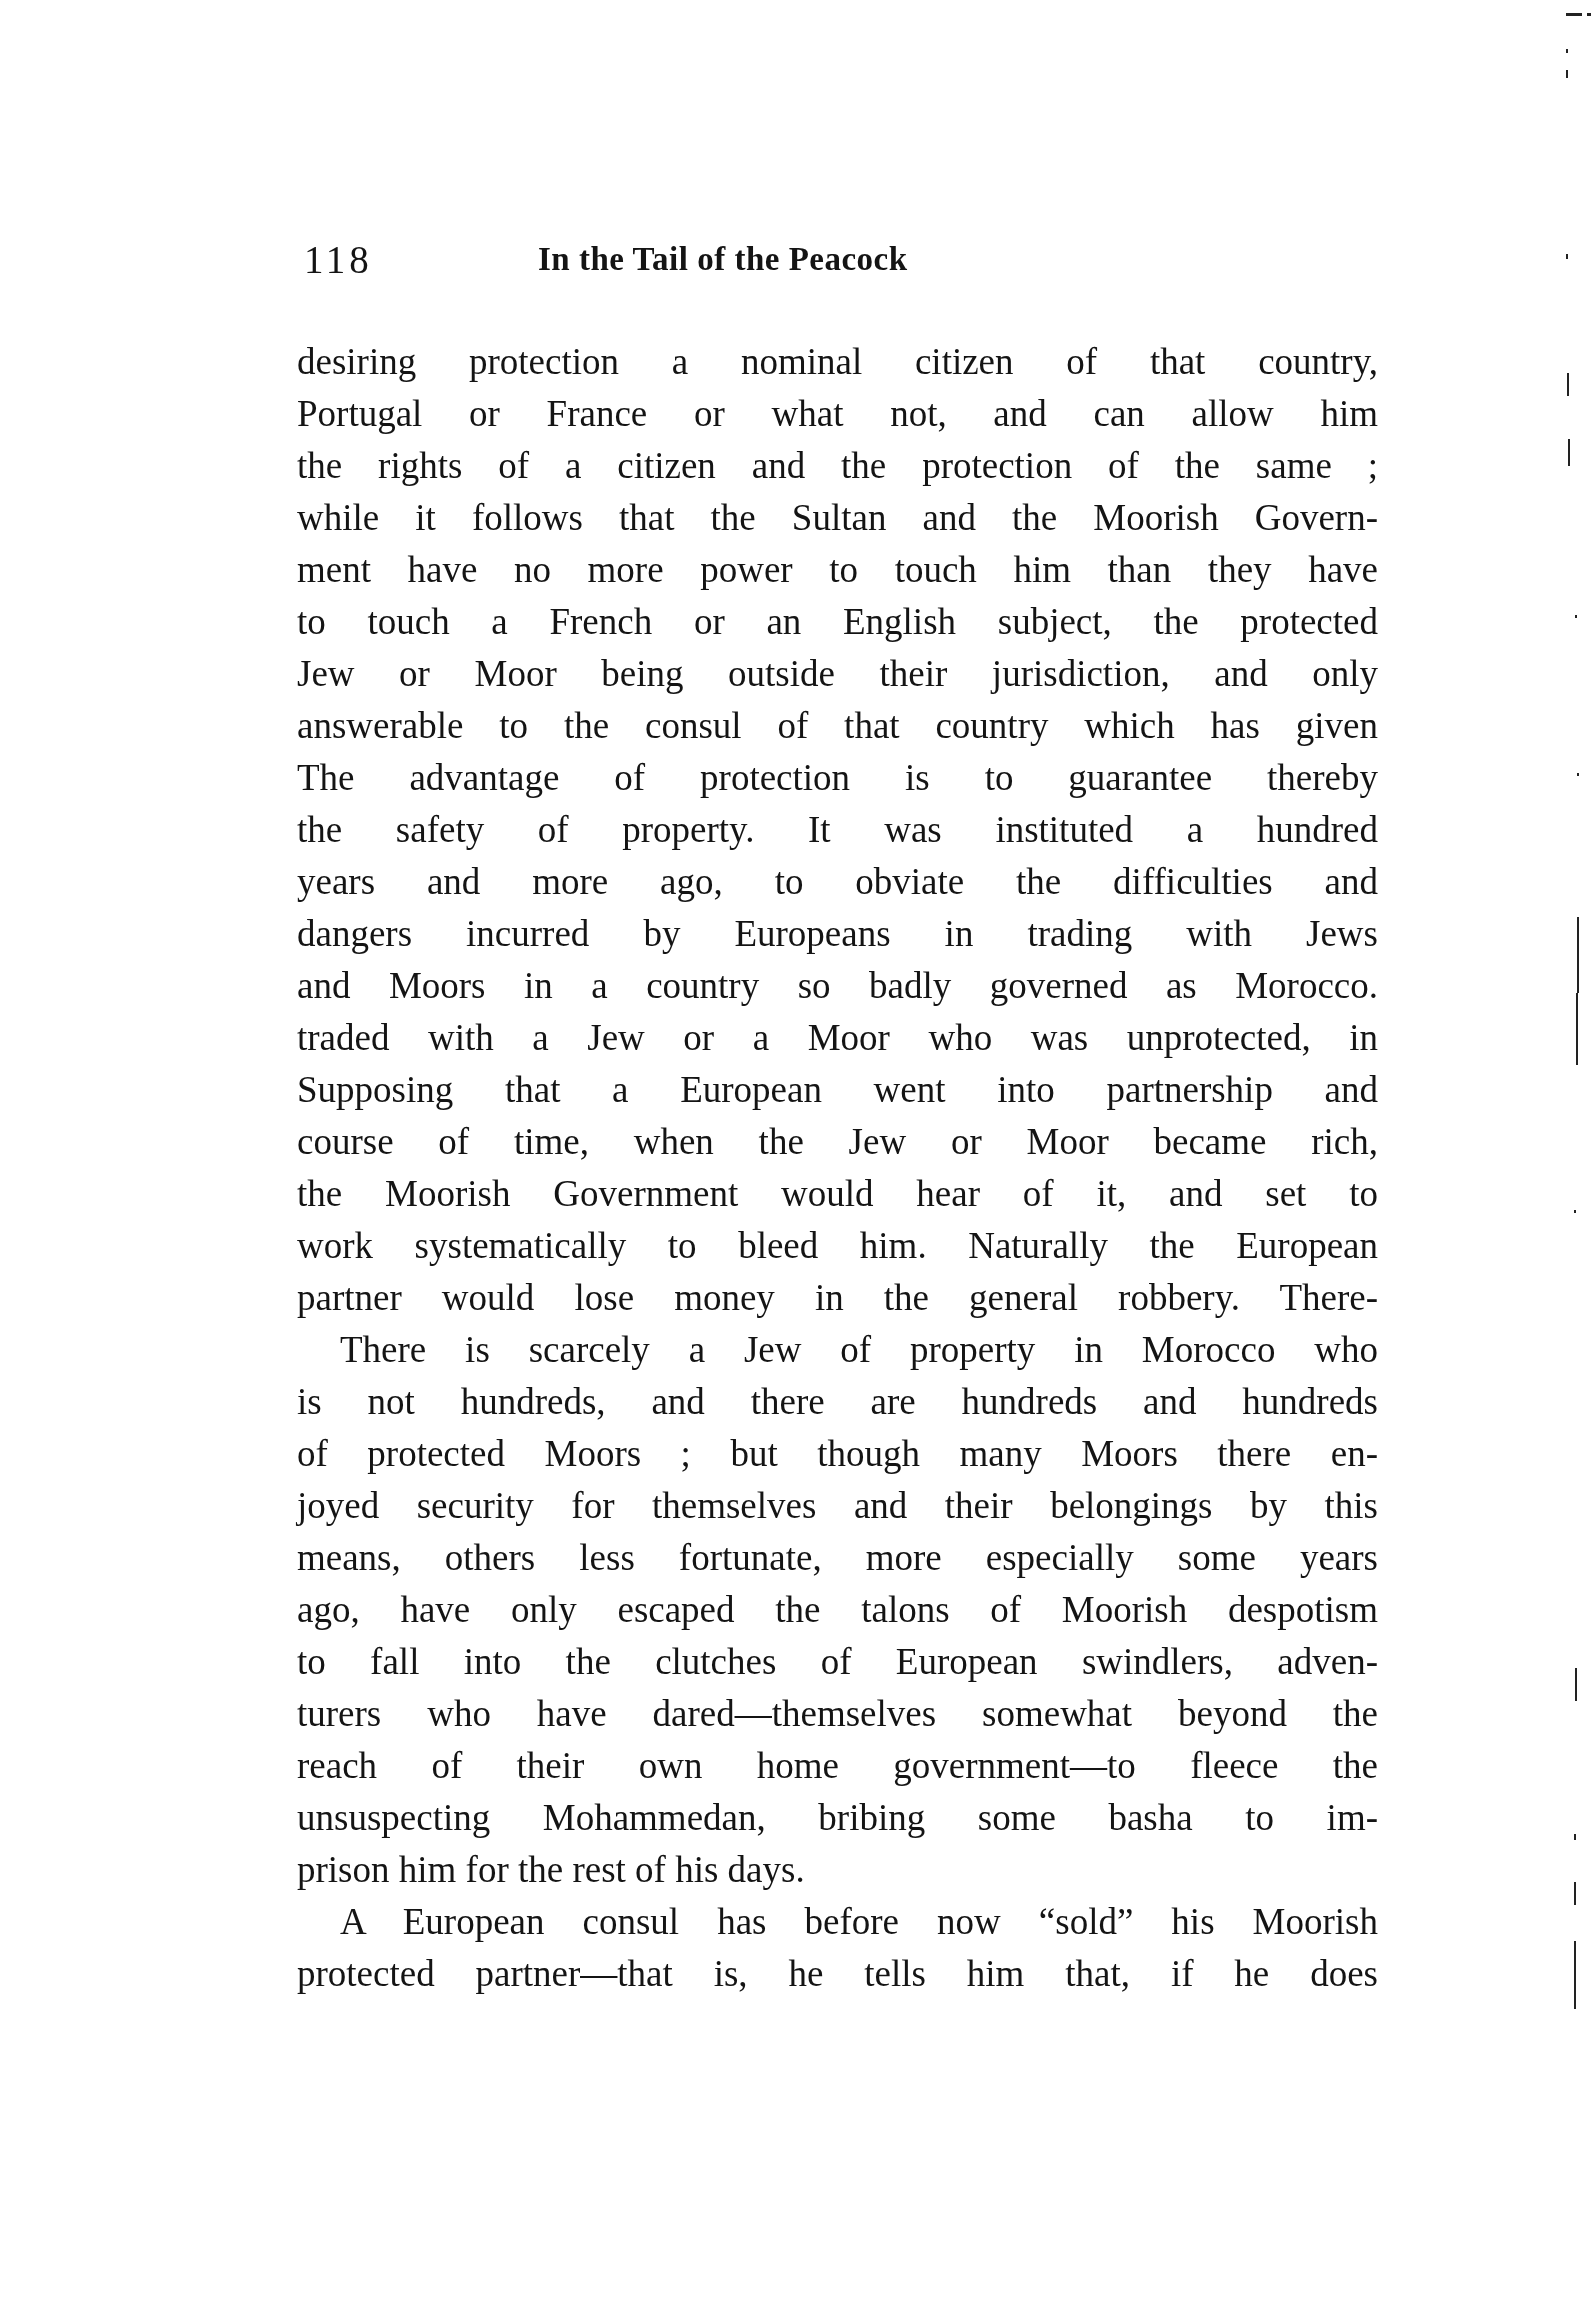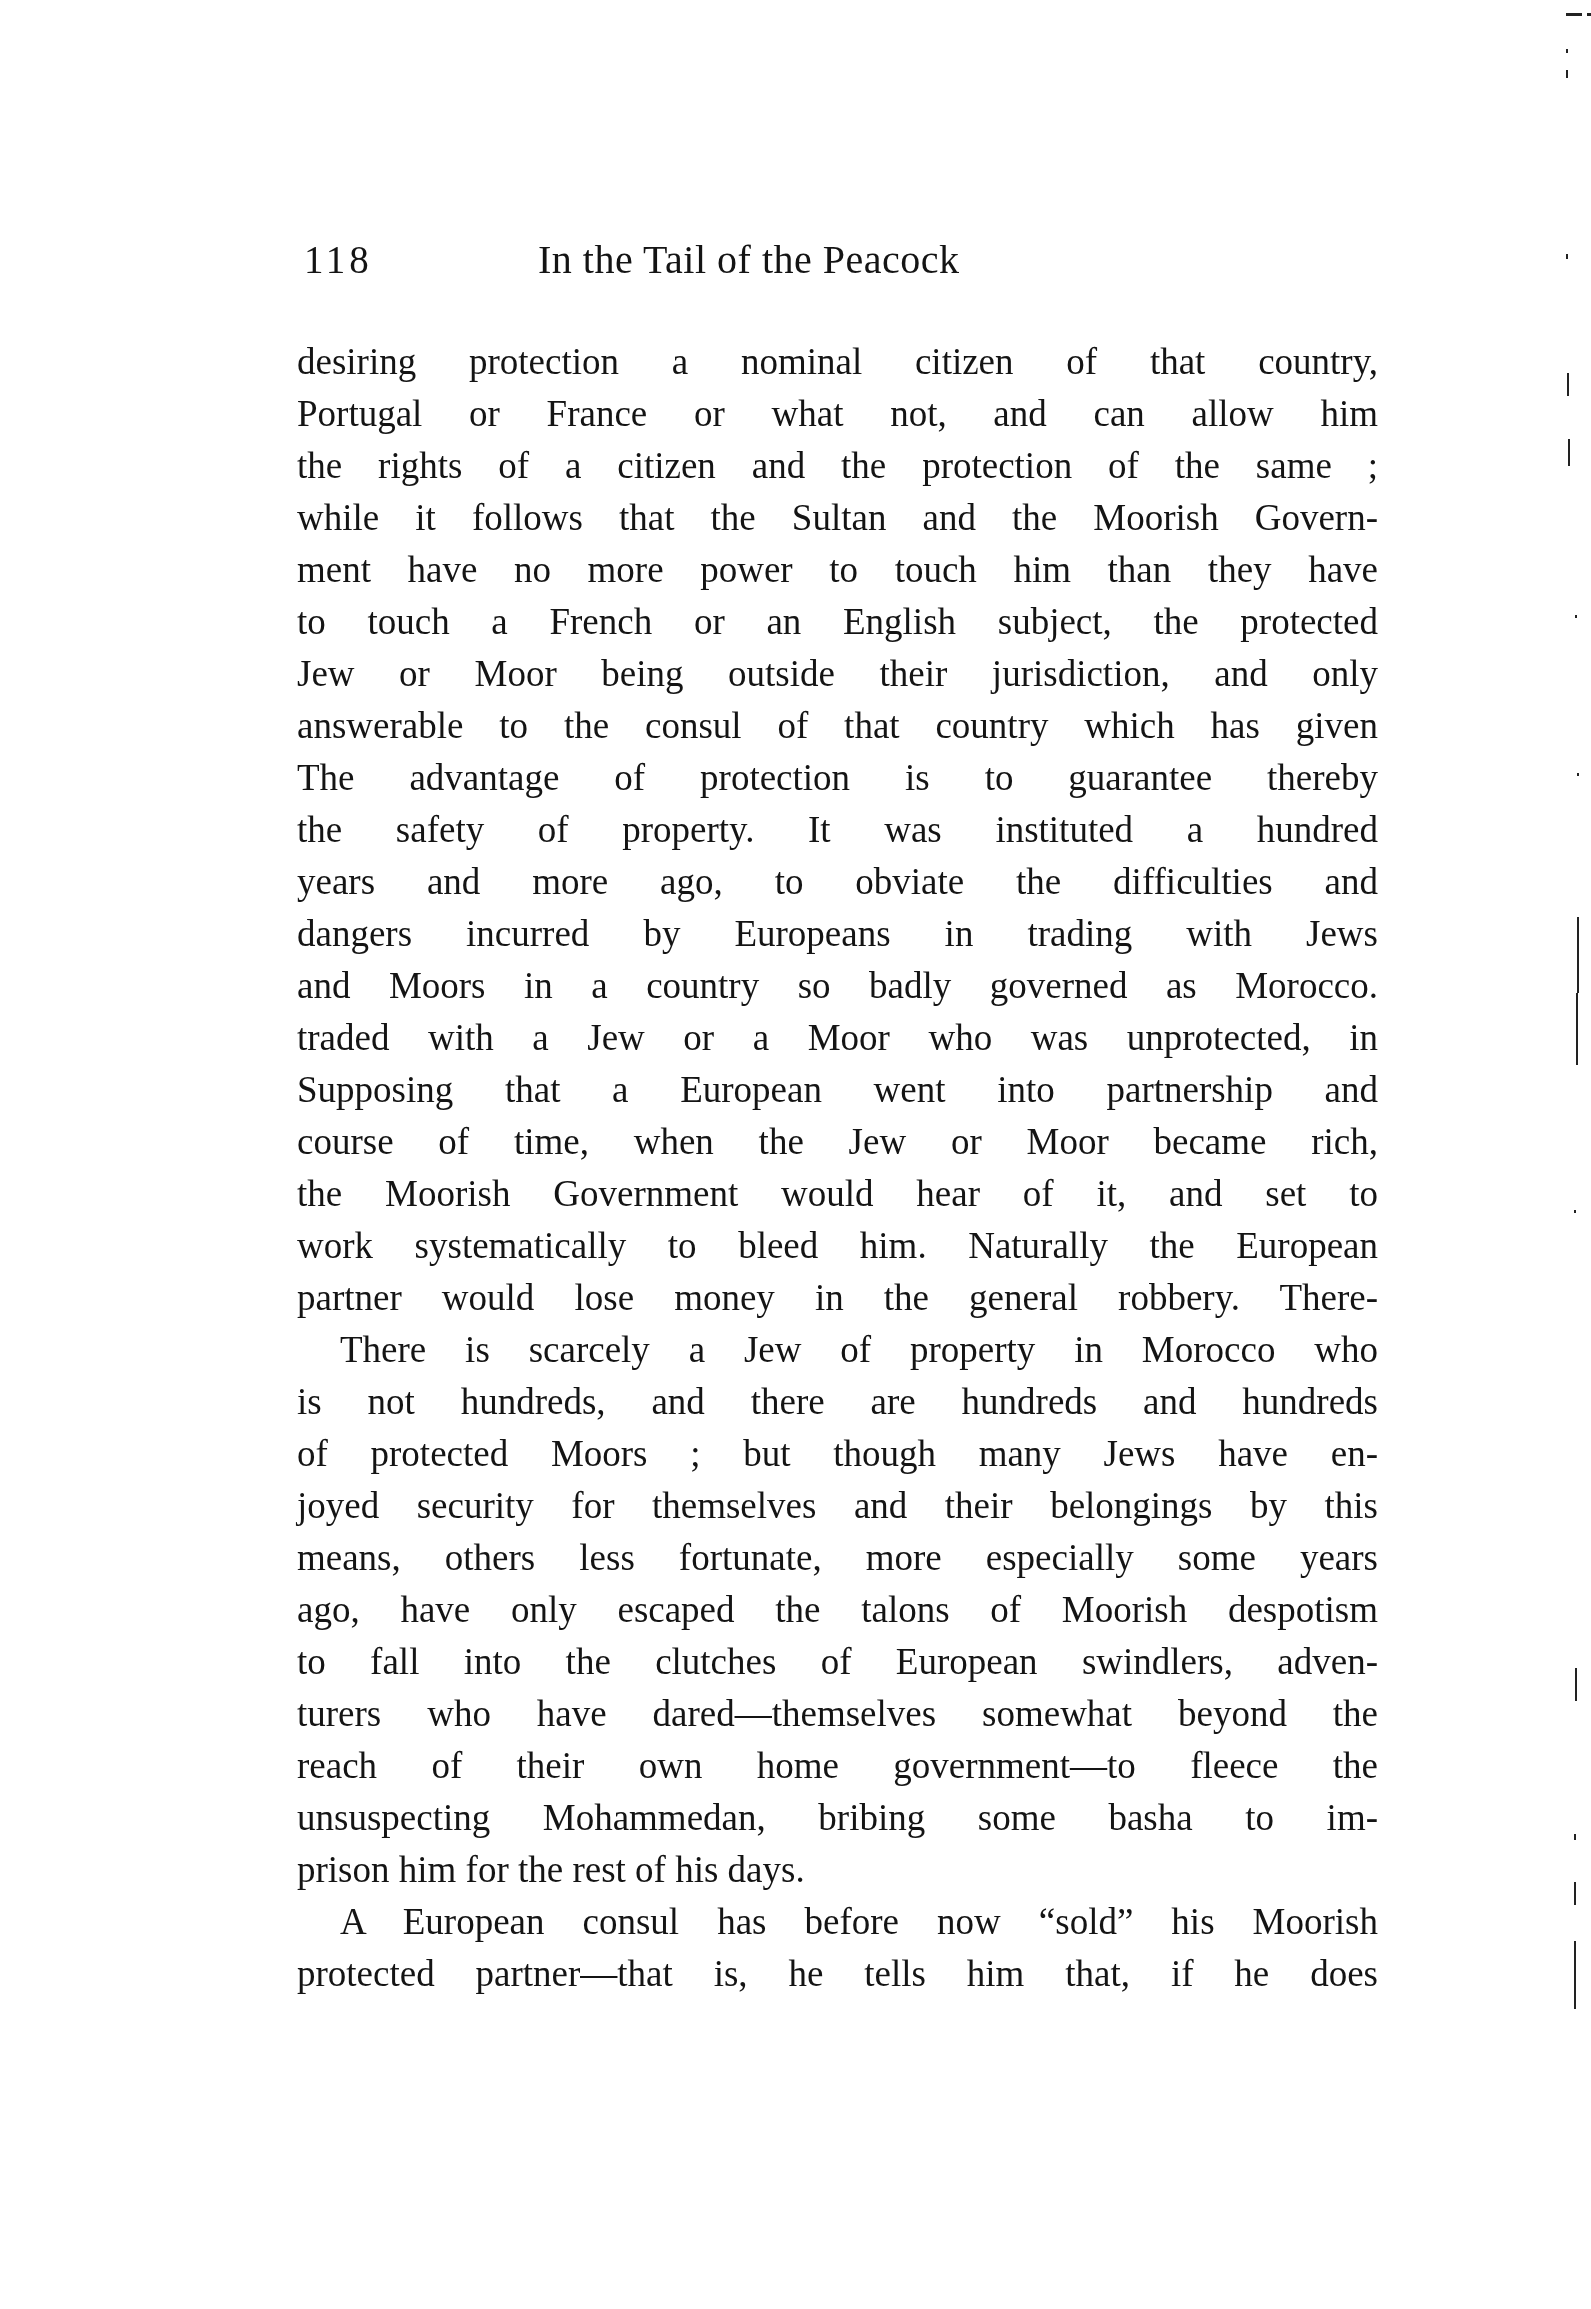--- a/index.html
+++ b/index.html
@@ -33,22 +33,22 @@
       left: 5.9px;
       top: 3.9px;
       font-size: 39px;
       letter-spacing: 3.9px;
       line-height: 47px;
     }
     .running-title {
       position: absolute;
       left: 240px;
       top: 0px;
-      font-size: 40px;
-      font-weight: normal;
+      font-size: 33px;
+      font-weight: bold;
       line-height: 55px;
       letter-spacing: 0.5px;
     }
     .body-text {
       position: absolute;
       left: 297px;
       top: 326px;
       width: 1081px;
       font-size: 37px;
       line-height: 52px;
@@ -104,21 +104,21 @@
       <span class="line">Supposing that a European went into partnership and</span>
       <span class="line">course of time, when the Jew or Moor became rich,</span>
       <span class="line">the Moorish Government would hear of it, and set to</span>
       <span class="line">work systematically to bleed him.  Naturally the European</span>
       <span class="line">partner would lose money in the general robbery.  There-</span>
     </div>
 
     <div>
       <span class="line indent">There is scarcely a Jew of property in Morocco who</span>
       <span class="line">is not hundreds, and there are hundreds and hundreds</span>
-      <span class="line">of protected Moors ; but though many Jews have en-</span>
+      <span class="line">of protected Moors ; but though many Moors there en-</span>
       <span class="line">joyed security for themselves and their belongings by this</span>
       <span class="line">means, others less fortunate, more especially some years</span>
       <span class="line">ago, have only escaped the talons of Moorish despotism</span>
       <span class="line">to fall into the clutches of European swindlers, adven-</span>
       <span class="line">turers who have dared—themselves somewhat beyond the</span>
       <span class="line">reach of their own home government—to fleece the</span>
       <span class="line">unsuspecting Mohammedan, bribing some basha to im-</span>
       <span class="line end">prison him for the rest of his days.</span>
     </div>
 

